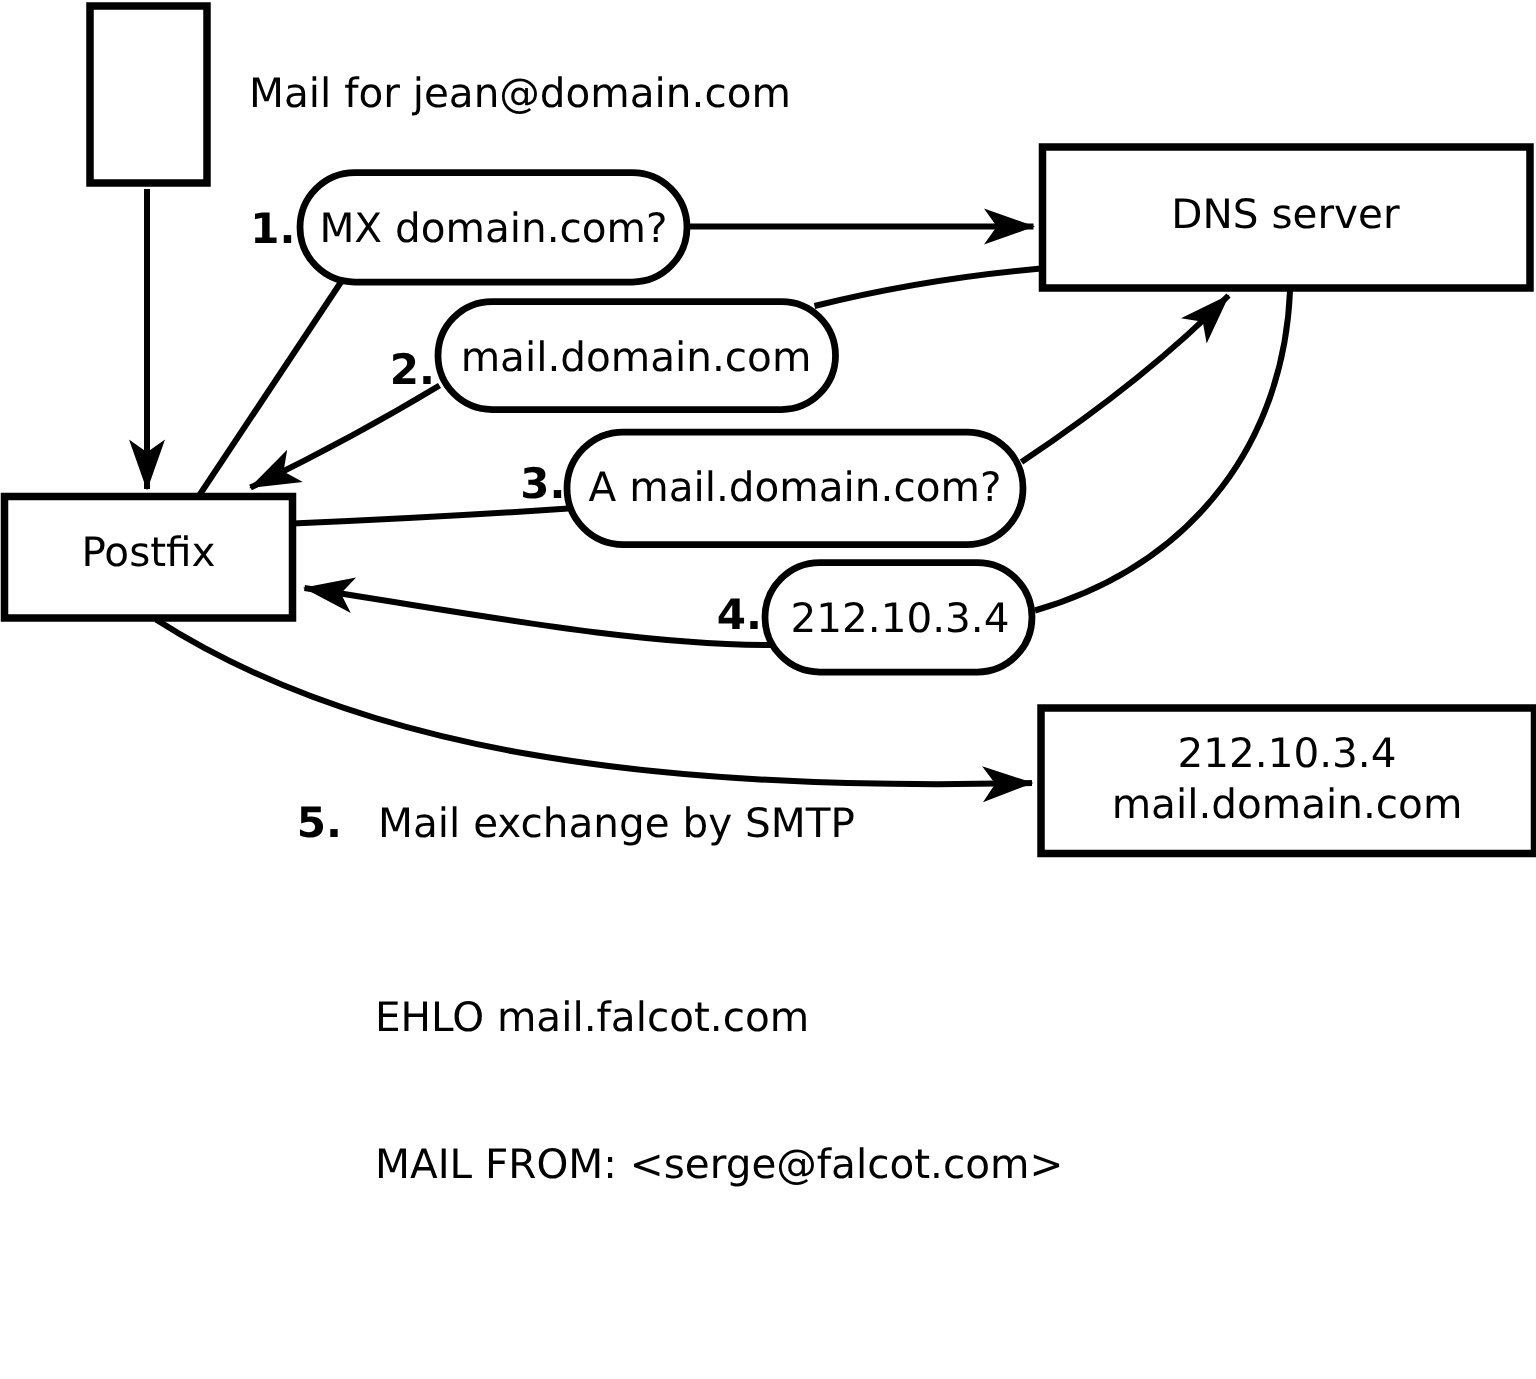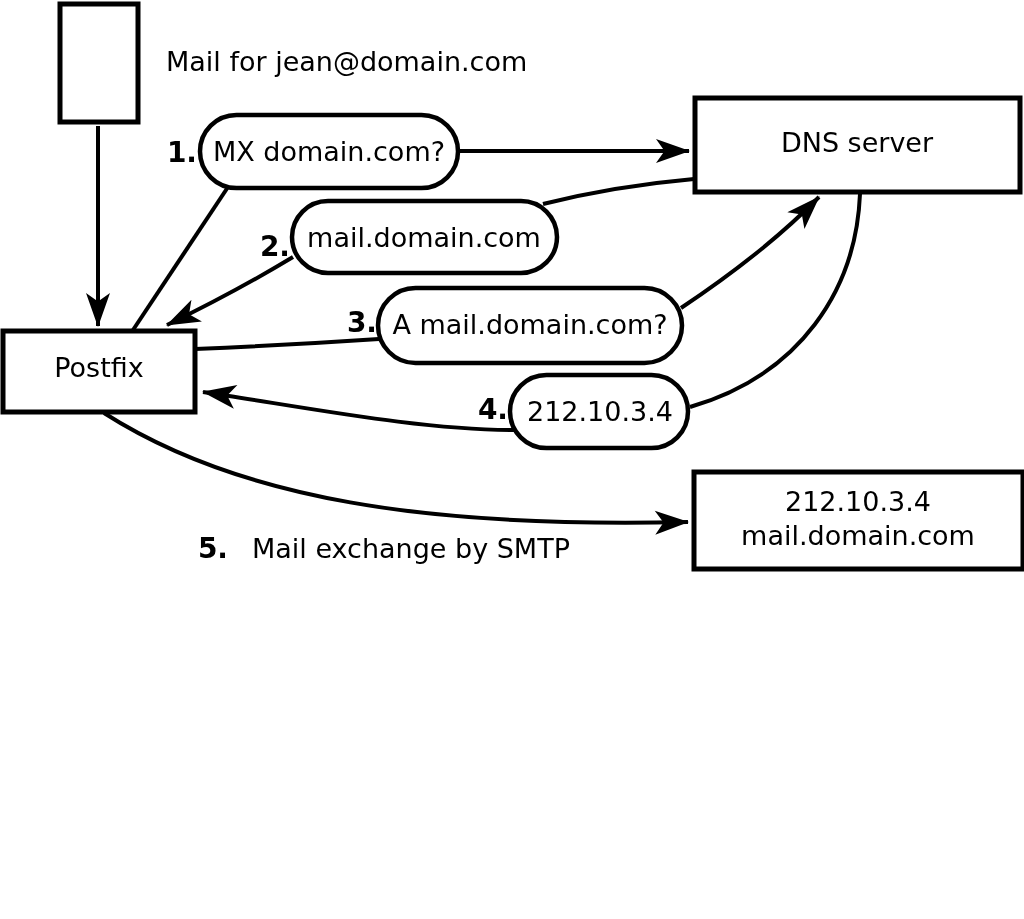--- a/index.html
+++ b/index.html
@@ -103,20 +103,22 @@
   <text class="diagram-text" x="530" y="334" text-anchor="middle">A mail.domain.com?</text>
 
   <text class="step-num" x="508" y="419" text-anchor="end">4.</text>
   <text class="diagram-text" x="600" y="421" text-anchor="middle">212.10.3.4</text>
 
   <text class="step-num" x="228" y="558" text-anchor="end">5.</text>
   <text class="diagram-text" x="252" y="558">Mail exchange by SMTP</text>
 </svg>
 
 <div id="smtp-session">
+  <div class="smtp-line">EHLO mail.falcot.com</div>
+  <div class="smtp-line">MAIL FROM: &lt;serge@falcot.com&gt;</div>
   
   
   
   
   
   
   
 </div>
 
 </body></html>

